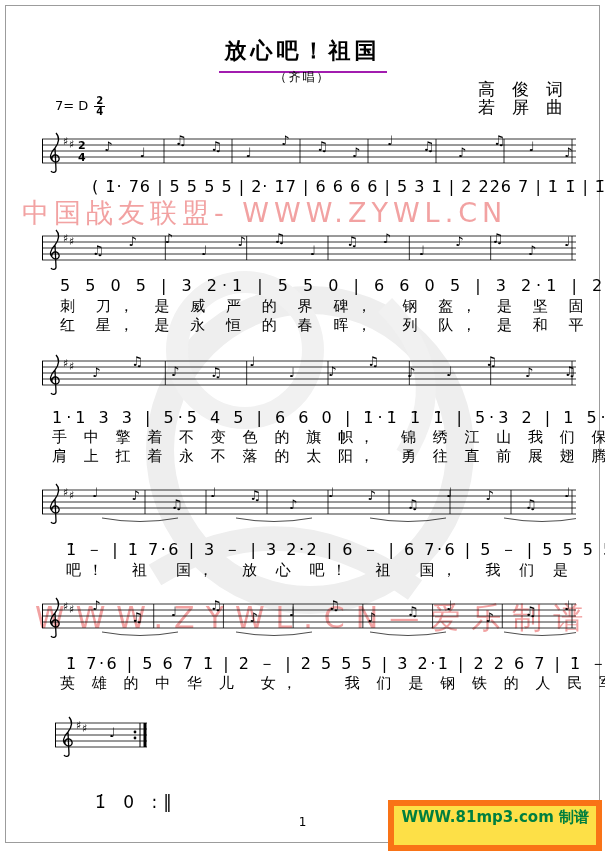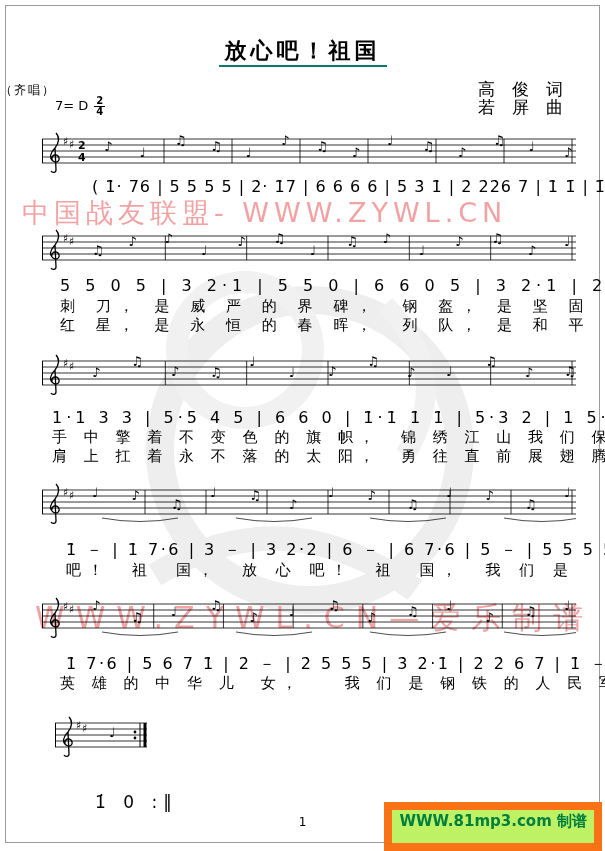--- a/index.html
+++ b/index.html
@@ -1,22 +1,22 @@
 <!DOCTYPE html>
 <html><head>
 <meta charset="utf-8">
 <style>
   *{margin:0;padding:0;box-sizing:border-box}
   html,body{width:605px;height:851px}
   body{position:relative;background:#fff;font-family:"DejaVu Sans",sans-serif;color:#000;overflow:hidden}
   .frame{position:absolute;left:5px;top:5px;width:595px;height:838px;border:1px solid #9c9c9c;z-index:0}
   .emblem{position:absolute;left:95px;top:245px;z-index:0}
   .titlewrap{position:absolute;top:36px;left:0;right:0;text-align:center;z-index:2}
-  .titlewrap span{font-size:22px;font-weight:bold;letter-spacing:4px;border-bottom:2px solid #0f766e;padding:0 6px 2px}
-  .subtitle{position:absolute;top:82px;width:100%;font-size:12px;letter-spacing:2px;z-index:2}
+  .titlewrap span{font-size:22px;font-weight:bold;letter-spacing:4px;border-bottom:2px solid #a21caf;padding:0 6px 8px}
+  .subtitle{position:absolute;top:69px;width:100%;text-align:center;font-size:12px;letter-spacing:2px;z-index:2}
   .credits{position:absolute;top:80px;left:478px;font-size:17px;line-height:18px;z-index:2}
   .keysig{position:absolute;top:96px;left:55px;font-size:13px;z-index:2}
   .frac{display:inline-block;vertical-align:middle;text-align:center;font-size:10px;line-height:10px;margin-left:6px;font-weight:bold}
   .frac .num{display:block;border-bottom:1px solid #000;padding:0 2px}
   .frac .den{display:block;padding:0 2px}
   .staff{position:absolute;z-index:2}
   .jianpu{position:absolute;font-size:16px;white-space:nowrap;z-index:2}
   .lyric{position:absolute;font-size:15px;white-space:nowrap;z-index:2}
   .wm{position:absolute;color:#f2a2a2;font-weight:normal;white-space:nowrap;z-index:1}
   #jp1{left:92px;top:177px;letter-spacing:1px}
@@ -33,21 +33,21 @@
   #ly5{left:60px;top:674px;letter-spacing:6px}
   #staff1{left:42px;top:127px;width:534px;height:48px}
   #staff2{left:42px;top:224px;width:534px;height:48px}
   #staff3{left:42px;top:349px;width:534px;height:48px}
   #staff4{left:42px;top:478px;width:534px;height:48px}
   #staff5{left:42px;top:592px;width:534px;height:48px}
   #staff6{left:55px;top:711px;width:92px;height:48px}
   #wm1{top:195px;left:22px;font-size:27px;letter-spacing:5px}
   #wm2{top:598px;left:35px;font-size:30px;letter-spacing:11px}
   .pagenum{position:absolute;top:815px;width:100%;text-align:center;font-size:12px;z-index:2}
-  .footerbox{position:absolute;right:3px;bottom:0;border:8px solid #f97316;background:#bef264;padding:1px 7px 12px;z-index:4}
+  .footerbox{position:absolute;right:3px;bottom:0;border:6px solid #f97316;background:#fde047;padding:1px 7px 18px;z-index:4}
   .footerbox span{color:#007f3f;font-weight:bold;font-size:15px}
 </style>
 </head>
 <body>
 
 <div class="frame"></div>
 
 <svg class="emblem" width="440" height="400">
   <circle cx="215" cy="205" r="150" fill="none" stroke="#eeeeee" stroke-width="28"></circle>
   <circle cx="150" cy="105" r="68" fill="none" stroke="#f1f1f1" stroke-width="22"></circle>

